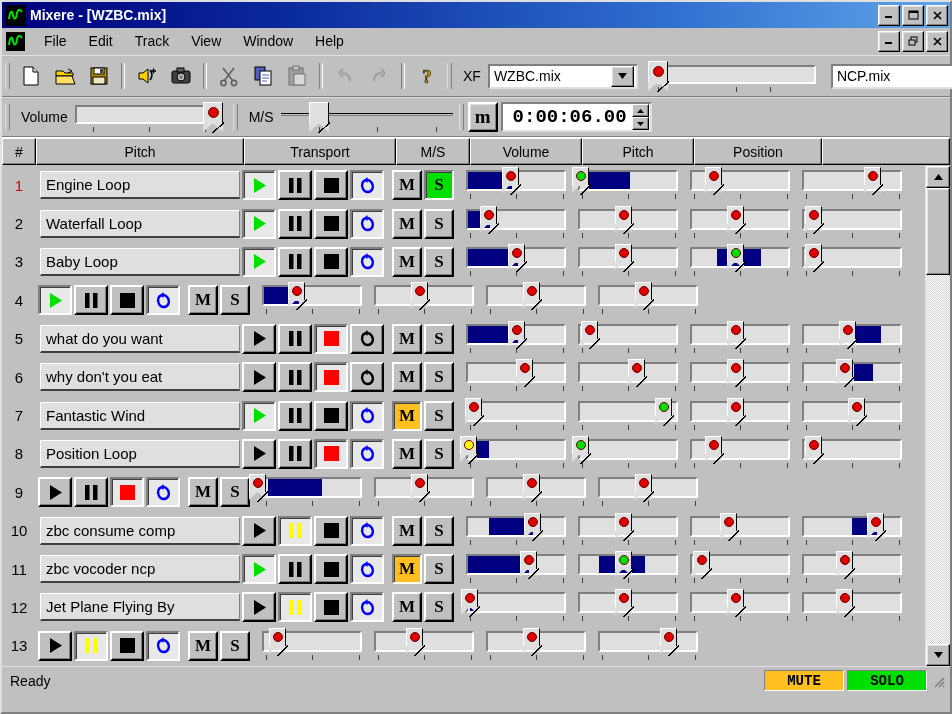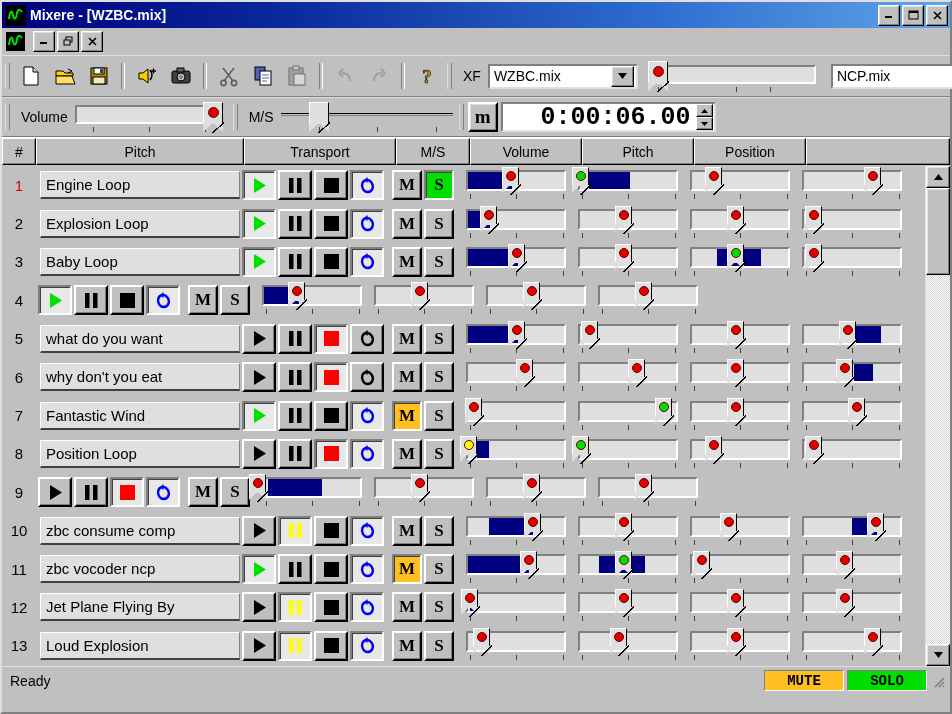--- a/index.html
+++ b/index.html
@@ -103,22 +103,22 @@
   
   .mbtn{width:30px;height:30px;background:#c0c0c0;display:flex;align-items:center;
     justify-content:center;font-size:19px;font-weight:bold;
     font-family:"Liberation Serif",serif;flex:none;
     border-top:2px solid #fff;border-left:2px solid #fff;
     border-right:2px solid #000;border-bottom:2px solid #000;
     box-shadow:inset -1px -1px 0 #808080, inset 1px 1px 0 #dfdfdf;box-sizing:border-box;}
   .timebox{height:30px;background:#fff;display:flex;align-items:center;flex:none;
     border-top:2px solid #808080;border-left:2px solid #808080;
     border-right:2px solid #dfdfdf;border-bottom:2px solid #dfdfdf;box-sizing:border-box;}
-  .timebox .tv{font-family:"Liberation Mono",monospace;font-size:25px;font-weight:bold;
-    padding:0 5px 0 10px;letter-spacing:0px;white-space:nowrap;margin-left:28px;}
+  .timebox .tv{font-family:"Liberation Mono",monospace;font-size:19px;font-weight:bold;
+    padding:0 5px 0 10px;letter-spacing:0px;white-space:nowrap;}
   .spin{width:17px;height:26px;display:flex;flex-direction:column;flex:none;margin-right:1px;}
   .spin div{flex:1;background:#c0c0c0;display:flex;align-items:center;justify-content:center;
     border-top:1px solid #fff;border-left:1px solid #fff;
     border-right:1px solid #000;border-bottom:1px solid #000;
     box-shadow:inset -1px -1px 0 #808080;box-sizing:border-box;}
 
   
   .hdr{display:flex;height:29px;background:#c0c0c0;box-sizing:border-box;
        border-top:1px solid #fff;}
   .hcell{height:27px;background:#c0c0c0;display:flex;align-items:center;justify-content:center;
@@ -224,20 +224,28 @@
       </div>
     </div>
   </div>
 
   <div class="menubar">
     <div class="mdi-icon">
       <svg width="17" height="17" viewBox="0 0 17 17">
         <path d="M2 12 C3 3, 5 3, 6 8 C7 13, 9 13, 10 6 C11 2, 13 2, 15 5" stroke="#00e000" stroke-width="2" fill="none"></path>
       </svg>
     </div>
+    <div class="menus">
+      <div class="menu-item">File</div>
+      <div class="menu-item">Edit</div>
+      <div class="menu-item">Track</div>
+      <div class="menu-item">View</div>
+      <div class="menu-item">Window</div>
+      <div class="menu-item">Help</div>
+    </div>
     <div class="wbtns">
       <div class="wbtn">
         <svg width="12" height="12">
             <rect x="2" y="7" width="7" height="2" fill="#000"></rect>
           </svg>
       </div>
       <div class="wbtn">
         <svg width="12" height="12">
           <rect x="4" y="2" width="6" height="5" fill="none" stroke="#000"></rect>
           <rect x="2" y="5" width="6" height="5" fill="#c0c0c0" stroke="#000"></rect>
@@ -435,21 +443,21 @@
     </div>
   </div>
 
   <div class="hdr">
     <div class="hcell" style="width:34px">#</div>
     <div class="hcell" style="width:208px">Pitch</div>
     <div class="hcell" style="width:152px">Transport</div>
     <div class="hcell" style="width:74px">M/S</div>
     <div class="hcell" style="width:112px">Volume</div>
     <div class="hcell" style="width:112px">Pitch</div>
-    <div class="hcell" style="width:112px">Position</div>
+    <div class="hcell" style="width:128px">Position</div>
     <div class="hcell" style="flex:1"></div>
   </div>
 
   <div class="gridwrap">
     <div class="rows" id="rows">
         <div class="row">
     <div class="num active">1</div>
     <div class="nameedit">Engine Loop</div>
     <div class="tbtn2 pressed">
             <svg width="17" height="17">
@@ -537,21 +545,21 @@
       <div class="body"></div>
               <div class="tipL"></div>
               <div class="tipR"></div>
               <div class="edgeR"></div>
       <div class="dot" style="background:#e00000"></div>
             </div>
     </div>
   </div>
         <div class="row">
     <div class="num ">2</div>
-    <div class="nameedit">Explosion Loop</div>
+    <div class="nameedit">Waterfall Loop</div>
     <div class="tbtn2 pressed">
             <svg width="17" height="17">
               <path d="M3 1 L15 8.5 L3 16 Z" fill="#00e000"></path>
             </svg>
           </div>
     <div class="tbtn2 ">
             <svg width="15" height="17">
               <rect x="1" y="1" width="4.5" height="15" fill="#000"></rect>
               <rect x="9" y="1" width="4.5" height="15" fill="#000"></rect>
             </svg>
@@ -1553,21 +1561,20 @@
       <div class="body"></div>
               <div class="tipL"></div>
               <div class="tipR"></div>
               <div class="edgeR"></div>
       <div class="dot" style="background:#e00000"></div>
             </div>
     </div>
   </div>
         <div class="row">
     <div class="num ">13</div>
-    <div class="nameedit">Loud Explosion</div>
     <div class="tbtn2 ">
             <svg width="17" height="17">
               <path d="M3 1 L15 8.5 L3 16 Z" fill="#000"></path>
             </svg>
           </div>
     <div class="tbtn2 pressed">
             <svg width="15" height="17">
               <rect x="1" y="1" width="4.5" height="15" fill="#ffff00"></rect>
               <rect x="9" y="1" width="4.5" height="15" fill="#ffff00"></rect>
             </svg>

